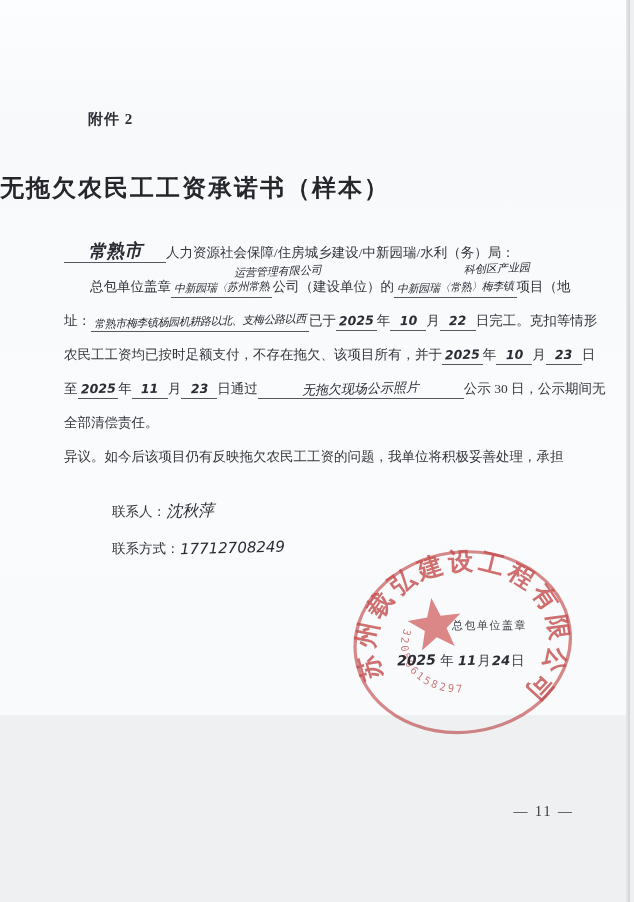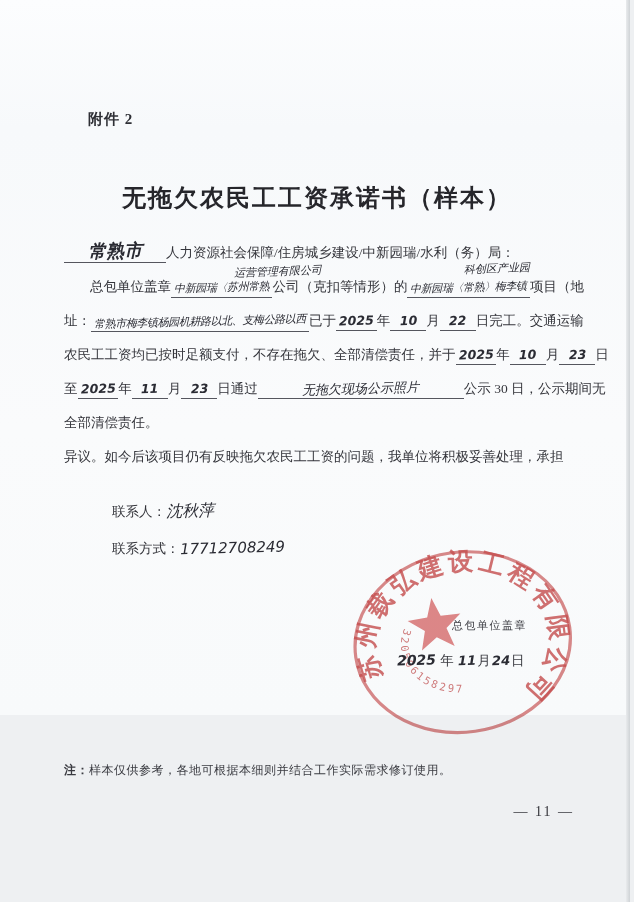--- a/index.html
+++ b/index.html
@@ -14,21 +14,21 @@
   }
   .paper-edge{
     position:absolute;right:0;top:0;width:4px;height:902px;
     background:linear-gradient(90deg,#e9ebed,#cfd3d6);
   }
   .attachment{
     position:absolute;left:88px;top:110px;
     font-size:15px;font-weight:bold;color:#2e2f35;letter-spacing:1px;
   }
   .title{
-    position:absolute;left:0;top:182px;width:634px;text-align:center;
+    position:absolute;left:0;top:172px;width:634px;text-align:left;
     font-size:24px;font-weight:bold;color:#26262b;letter-spacing:2px;
   }
   .body-text{
     position:absolute;left:64px;top:236px;width:512px;
     font-size:13.5px;color:#34353b;line-height:34px;
   }
   .line{white-space:nowrap;position:relative;}
   .indent{padding-left:26px;}
   .pledge-line{padding-left:48px;}
   .u{
@@ -93,29 +93,29 @@
 
   <div class="body-text">
 
     <div class="line">
       <span class="u city-blank"><span class="hand hand-lg">常熟市</span></span><span>人力资源社会保障/住房城乡建设/中新园瑞/水利（务）局：</span>
     </div>
 
     <div class="line indent">
       <span class="insert-above insert-mid">运营管理有限公司</span>
       <span class="insert-above insert-right">科创区产业园</span>
-      <span>总包单位盖章</span><span class="u"><span class="hand hand-sm">中新园瑞〈苏州常熟</span></span><span>公司（克扣等情形）的</span><span class="u"><span class="hand hand-sm">中新园瑞〈常熟〉梅李镇</span></span><span>项目（地</span>
+      <span>总包单位盖章</span><span class="u"><span class="hand hand-sm">中新园瑞〈苏州常熟</span></span><span>公司（建设单位）的</span><span class="u"><span class="hand hand-sm">中新园瑞〈常熟〉梅李镇</span></span><span>项目（地</span>
     </div>
 
     <div class="line">
-      <span>址：</span><span class="u"><span class="hand hand-sm">常熟市梅李镇杨园机耕路以北、支梅公路以西</span></span><span>已于</span><span class="u num-blank"><span class="hand hand-num">2025</span></span><span>年</span><span class="u num-blank"><span class="hand hand-num">10</span></span><span>月</span><span class="u num-blank"><span class="hand hand-num">22</span></span><span>日完工。交通运输</span>
+      <span>址：</span><span class="u"><span class="hand hand-sm">常熟市梅李镇杨园机耕路以北、支梅公路以西</span></span><span>已于</span><span class="u num-blank"><span class="hand hand-num">2025</span></span><span>年</span><span class="u num-blank"><span class="hand hand-num">10</span></span><span>月</span><span class="u num-blank"><span class="hand hand-num">22</span></span><span>日完工。克扣等情形</span>
     </div>
 
     <div class="line">
-      <span>农民工工资均已按时足额支付，不存在拖欠、全部清偿责任，并于</span><span class="u num-blank"><span class="hand hand-num">2025</span></span><span>年</span><span class="u num-blank"><span class="hand hand-num">10</span></span><span>月</span><span class="u num-blank"><span class="hand hand-num">23</span></span><span>日</span>
+      <span>农民工工资均已按时足额支付，不存在拖欠、该项目所有，并于</span><span class="u num-blank"><span class="hand hand-num">2025</span></span><span>年</span><span class="u num-blank"><span class="hand hand-num">10</span></span><span>月</span><span class="u num-blank"><span class="hand hand-num">23</span></span><span>日</span>
     </div>
 
     <div class="line">
       <span>至</span><span class="u num-blank"><span class="hand hand-num">2025</span></span><span>年</span><span class="u num-blank"><span class="hand hand-num">11</span></span><span>月</span><span class="u num-blank"><span class="hand hand-num">23</span></span><span>日通过</span><span class="u wide-blank"><span class="hand hand-md">无拖欠现场公示照片</span></span><span>公示 30 日，公示期间无</span>
     </div>
 
     <div class="line">全部清偿责任。</div>
     <div class="line">异议。如今后该项目仍有反映拖欠农民工工资的问题，我单位将积极妥善处理，承担</div>
   </div>
 
@@ -146,18 +146,15 @@
       <polygon points="92,50 98.8,68.7 118.6,69.3 102.9,81.6 108.5,100.7 92,89.5 75.5,100.7 81.1,81.6 65.4,69.3 85.2,68.7" fill="rgba(214,90,90,0.78)"></polygon>
       <text font-size="25" font-weight="bold" fill="rgba(198,66,66,0.82)" font-family="'DejaVu Sans', sans-serif" letter-spacing="4">
         <textPath href="#arcCompany" startOffset="2">苏州载弘建设工程有限公司</textPath>
       </text>
       <text font-size="10.5" fill="rgba(196,78,78,0.8)" font-family="'DejaVu Sans Mono', monospace" letter-spacing="2.5">
         <textPath href="#arcCode" startOffset="4">3205061582976</textPath>
       </text>
     </svg>
   </div>
 
-  <div class="note">
-    <b>注：</b><span>样本仅供参考，各地可根据本细则并结合工作实际需求修订使用。</span>
-  </div>
 
   <div class="page-no">— 11 —</div>
 </div>
 
 </body></html>

